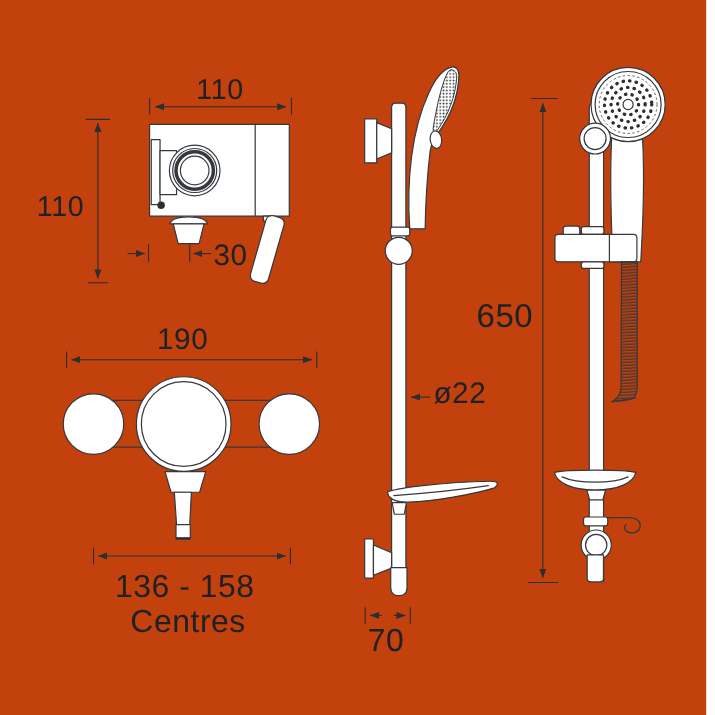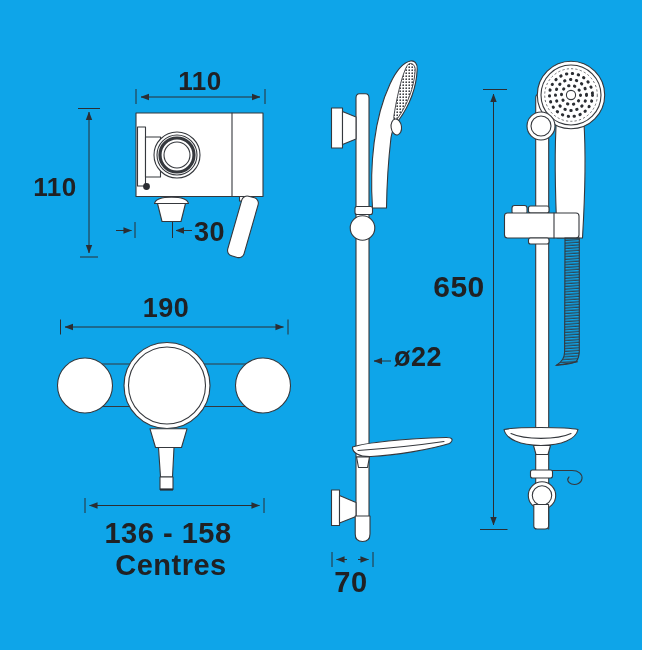--- a/index.html
+++ b/index.html
@@ -1,17 +1,17 @@
 <!DOCTYPE html>
 <html><head>
 <meta charset="utf-8">
 <style>
   html,body{margin:0;padding:0;background:#ffffff;}
-  #stage{position:relative;width:642px;height:650px;background:#0ea5e9;overflow:hidden;
-         font-family:"Liberation Sans", sans-serif;font-weight:bold;}
+  #stage{position:relative;width:642px;height:650px;background:#c2410c;overflow:hidden;
+         font-family:"Liberation Sans", sans-serif;}
   svg{display:block;}
   .ln{fill:none;stroke:#35383d;stroke-width:1.1;stroke-linecap:round;stroke-linejoin:round;}
   .fw{fill:#ffffff;stroke:#35383d;stroke-width:1.1;stroke-linecap:round;stroke-linejoin:round;}
   .thk{fill:none;stroke:#35383d;stroke-width:3.2;}
   .dim{fill:none;stroke:#2b2e33;stroke-width:1;stroke-linecap:butt;}
   .dots{fill:none;stroke:#2b2e33;stroke-width:3;stroke-linecap:round;stroke-dasharray:0.4 5.6;}
   .dashring{fill:none;stroke:#4a4d52;stroke-width:0.8;stroke-dasharray:2.2 2.2;}
   .lbl{fill:#202124;font-family:"Liberation Sans",sans-serif;letter-spacing:0.5px;}
   .s26{font-size:26px;} .s27{font-size:27px;} .s29{font-size:29px;} .s30{font-size:30px;}
 </style>

